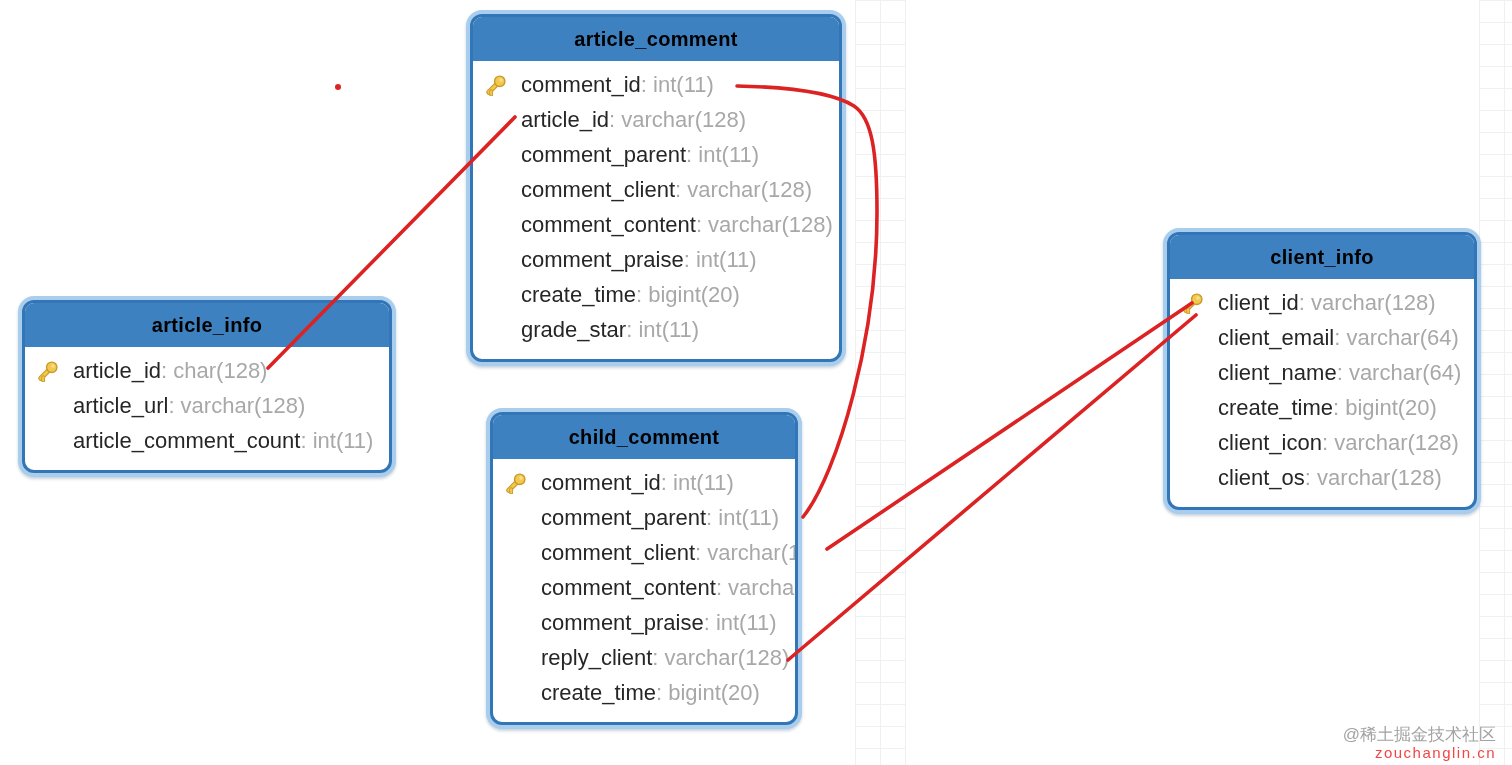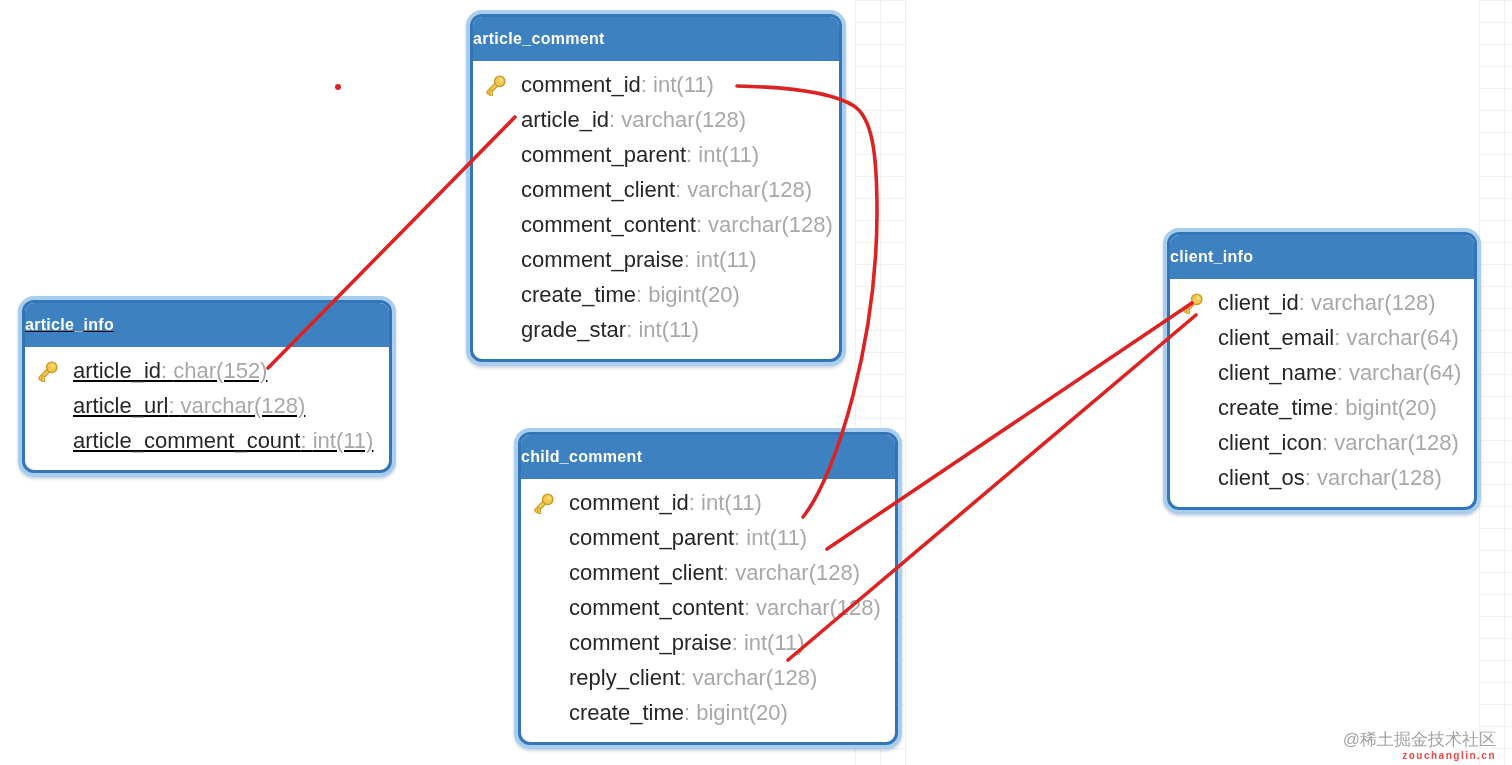--- a/index.html
+++ b/index.html
@@ -40,25 +40,25 @@
     z-index:1;
   }
   .tbl-inner{
     border:3px solid var(--border-blue);
     border-radius:12px;
     overflow:hidden;
     background:#fff;
   }
   .tbl-head{
     background:var(--header-blue);
-    color:#ffffff;
+    color:#000000;
     font-weight:bold;
-    font-size:16px;
+    font-size:20px;
     letter-spacing:.3px;
-    text-align:left;
+    text-align:center;
     height:44px;
     line-height:44px;
   }
   .tbl-body{
     padding:6px 8px 12px 12px;
   }
   .row{
     display:flex;
     align-items:center;
     height:35px;
@@ -69,22 +69,22 @@
     width:36px;
     display:inline-flex;
     align-items:center;
     flex:0 0 36px;
   }
   .fname{color:var(--field-name);}
   .sep,.ftype{color:var(--field-type);}
   .sep{white-space:pre;}
 
   #tbl-article-comment{left:466px;top:10px;width:380px;}
-  #tbl-article-info{left:18px;top:296px;width:378px;text-decoration:underline;}
-  #tbl-child-comment{left:486px;top:428px;width:388px;margin-left:28px;}
+  #tbl-article-info{left:18px;top:296px;width:378px;}
+  #tbl-child-comment{left:486px;top:408px;width:316px;}
   #tbl-client-info{left:1163px;top:228px;width:318px;}
 
   .relations{
     position:absolute;left:0;top:0;
     z-index:5;
     pointer-events:none;
   }
   .rel{
     fill:none;
     stroke:var(--relation-red);
@@ -101,22 +101,22 @@
     z-index:6;
     line-height:1.1;
     margin-top:22px;
   }
   .watermark .community{
     color:var(--watermark-gray);
     font-size:17px;
   }
   .watermark .site{
     color:var(--watermark-red);
-    font-size:10px;
-    font-weight:bold;
+    font-size:15px;
+    font-weight:normal;
     letter-spacing:1.5px;
   }
   .key-icon-svg{display:block;}
 </style>
 </head>
 <body>
 
 <div class="grid-band" id="grid-band-center"></div>
 <div class="grid-band" id="grid-band-right"></div>
 
@@ -195,21 +195,21 @@
             <path d="M10.6 9.4 L3.4 16.6" stroke="#c99b2d" stroke-width="4.6" stroke-linecap="round"></path>
             <path d="M10.6 9.4 L3.4 16.6" stroke="#f2c94c" stroke-width="2.6" stroke-linecap="round"></path>
             <path d="M5.6 15.6 L5.6 19" stroke="#c99b2d" stroke-width="3.4" stroke-linecap="round"></path>
             <path d="M5.6 15.6 L5.6 18.6" stroke="#f2c94c" stroke-width="1.8" stroke-linecap="round"></path>
             <circle cx="13.4" cy="6.6" r="4.7" fill="#f2c94c" stroke="#c99b2d" stroke-width="1.3"></circle>
             <circle cx="14.5" cy="5.4" r="1.6" fill="#f8e08e"></circle>
           </svg>
         </span>
         <span class="fname">article_id</span>
           <span class="sep">: </span>
-          <span class="ftype">char(152)</span>
+          <span class="ftype">char(128)</span>
       </div>
       <div class="row">
         <span class="keyslot"></span>
         <span class="fname">article_url</span>
           <span class="sep">: </span>
           <span class="ftype">varchar(128)</span>
       </div>
       <div class="row">
         <span class="keyslot"></span>
         <span class="fname">article_comment_count</span>

